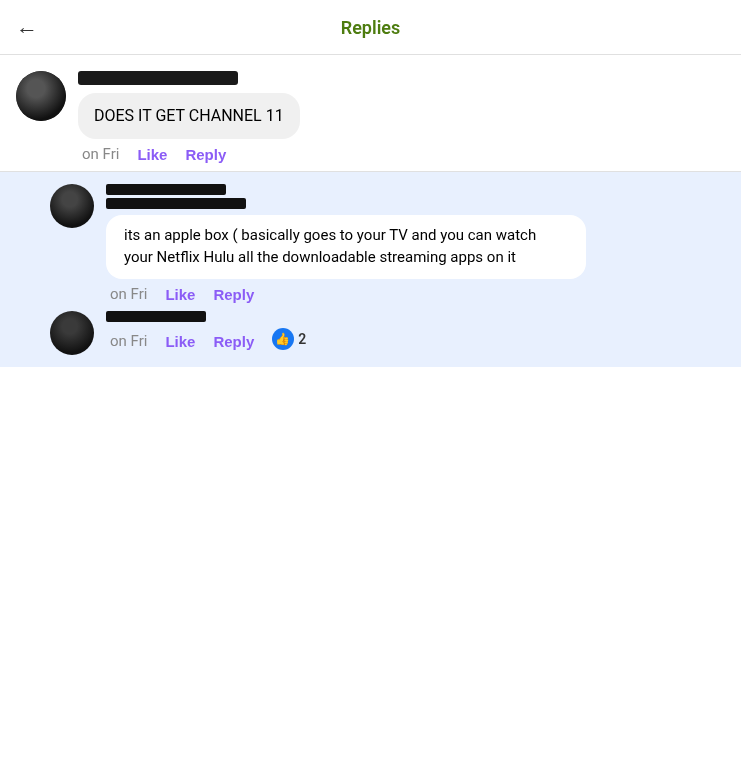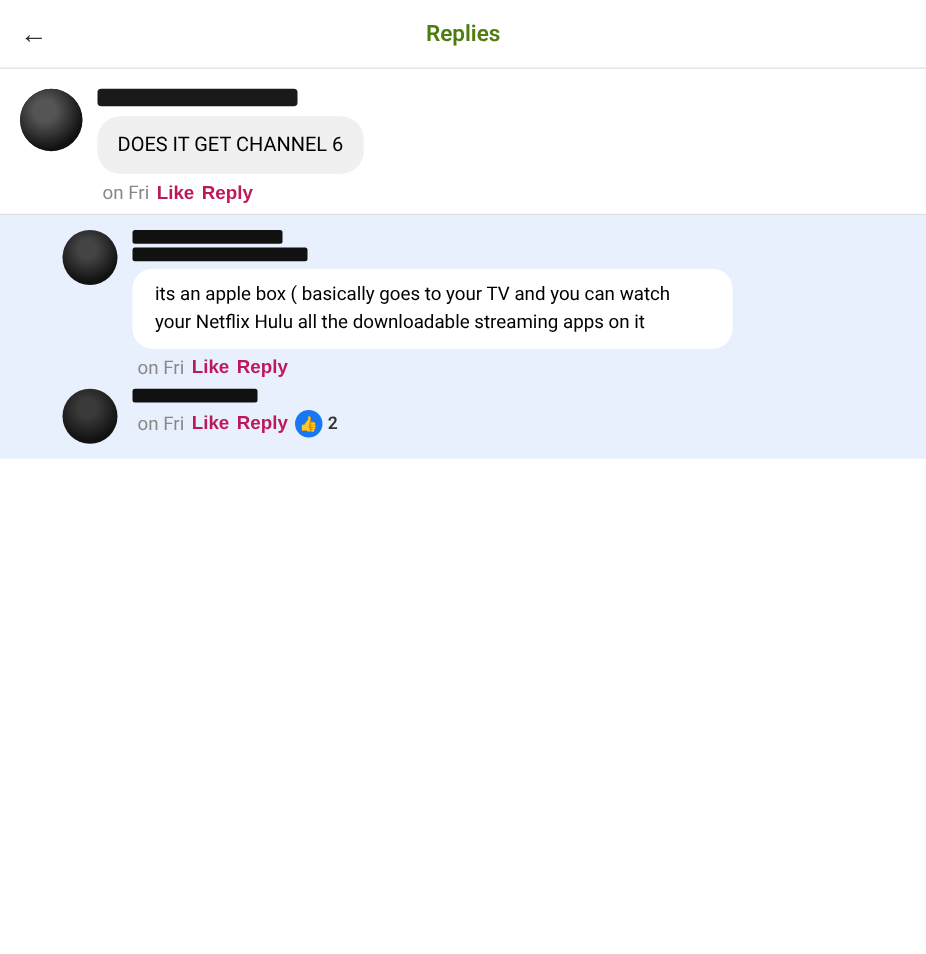--- a/index.html
+++ b/index.html
@@ -81,35 +81,35 @@
 
     .bubble-text {
       font-size: 16px;
       font-weight: 400;
       color: #000;
       line-height: 1.4;
     }
 
     .comment-actions {
       display: flex;
-      align-items: center;
-      gap: 6px;
+      align-items: flex-end;
+      gap: 18px;
       margin-top: 6px;
       padding-left: 4px;
     }
 
     .action-time {
       font-size: 15px;
       color: #888;
     }
 
     .action-btn {
       font-size: 15px;
       font-weight: 700;
-      color: #be185d;
+      color: #8b5cf6;
       cursor: pointer;
       background: none;
       border: none;
       padding: 0;
     }
 
     
     .reply-section {
       background: #e8f0fe;
       padding: 12px 16px 4px 50px;
@@ -206,21 +206,21 @@
 
 <div class="comment-block">
   <div class="avatar">
     <div class="avatar-img"></div>
   </div>
   <div class="comment-content">
     <div style="margin-bottom:8px;">
       <div class="username-redacted" style="width:160px;"></div>
     </div>
     <div class="bubble">
-      <span class="bubble-text">DOES IT GET CHANNEL 6</span>
+      <span class="bubble-text">DOES IT GET CHANNEL 11</span>
     </div>
     <div class="comment-actions">
       <span class="action-time">on Fri</span>
       <button class="action-btn">Like</button>
       <button class="action-btn">Reply</button>
     </div>
   </div>
 </div>
 
 <div class="divider"></div>

